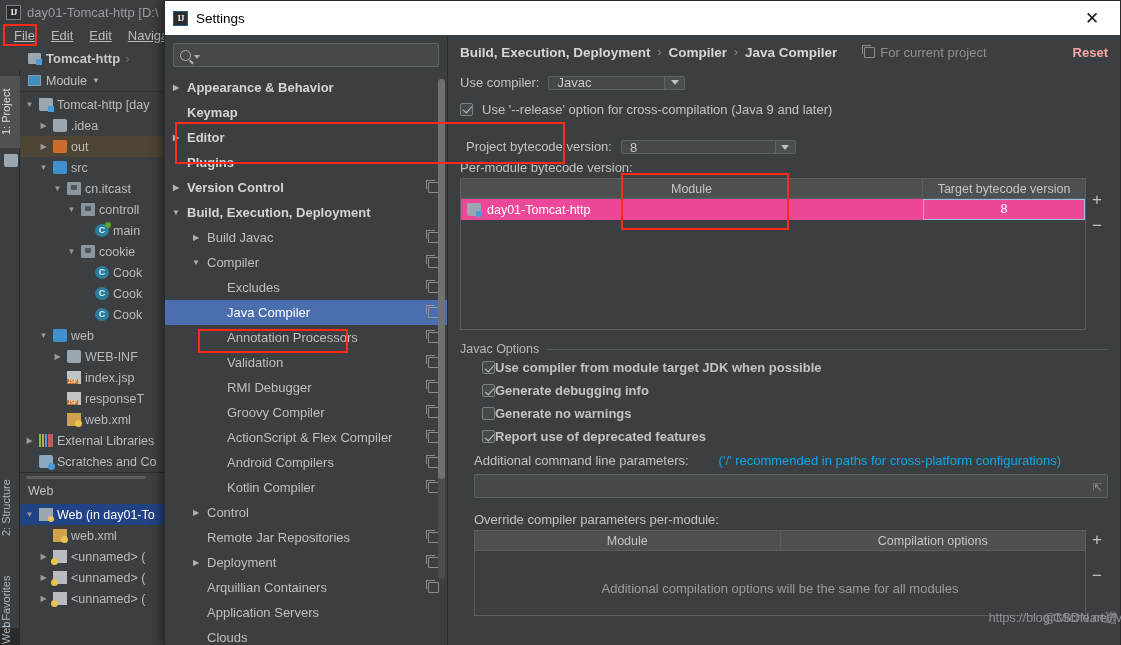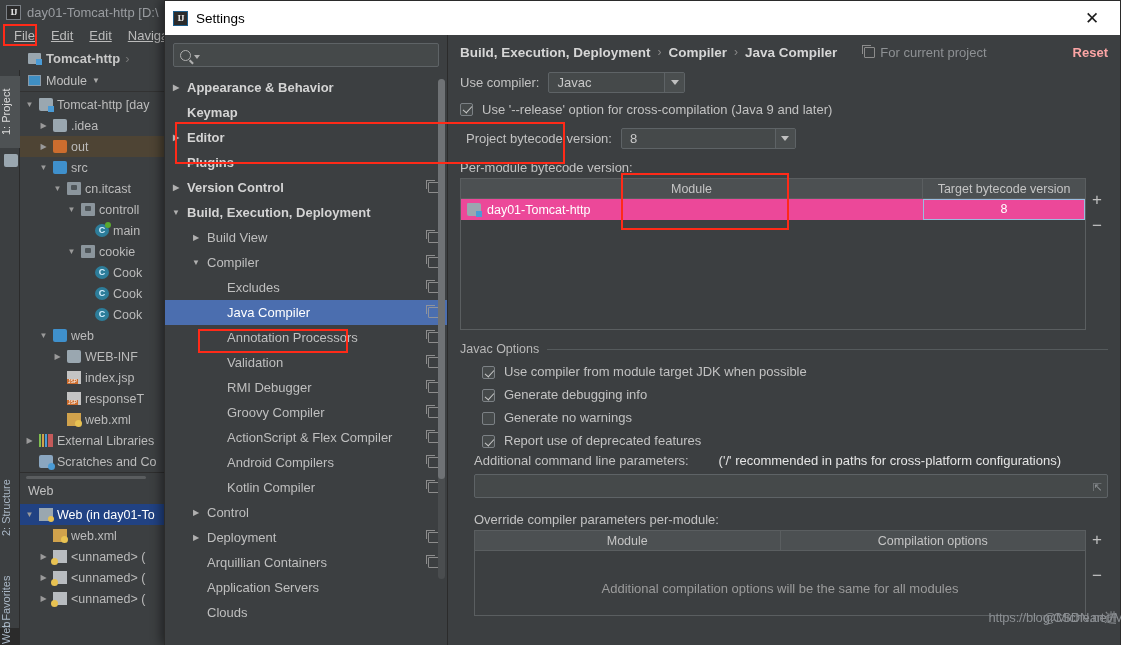--- a/index.html
+++ b/index.html
@@ -172,38 +172,38 @@
 
   .crumb-row { display:flex; align-items:center; height:34px; gap:7px; font-size:13.5px; }
   .crumb { font-weight:bold; color:#d6d6d6; }
   .crumb-sep { color:#888; font-size:12px; }
   .forproj { margin-left:20px; display:flex; align-items:center; gap:5px; color:#8e9194; font-weight:normal; font-size:13px;}
   .reset { margin-left:auto; color:#fca5a5; font-size:13px; font-weight:bold; }
 
   .row { display:flex; align-items:center; gap:9px; font-size:13px; color:#c2c2c2; }
   .r-usecompiler { height:27px; }
   .combo {
-    height:21px; background:#45494a; border:1px solid #5e6366; border-radius:2px;
+    height:14px; background:#45494a; border:1px solid #5e6366; border-radius:2px;
     display:flex; align-items:center; color:#c9c9c9; font-size:13px;
   }
   .combo .cv { padding:0 8px; flex:1; }
   .combo .cbtn {
     width:20px; height:100%; border-left:1px solid #5e6366;
     display:flex; align-items:center; justify-content:center; background:#4a4e4f;
   }
   .tri-down { width:0;height:0;border-left:4px solid transparent;border-right:4px solid transparent;border-top:5px solid #c0c0c0;}
 
   .cb { width:13px;height:13px;border:1px solid #7c8185;background:#45494a;border-radius:2px;position:relative;flex:0 0 13px;}
   .cb.on:after{
     content:""; position:absolute; left:3.5px; top:0.5px; width:4px; height:8px;
     border:solid #c8c8c8; border-width:0 1.8px 1.8px 0; transform:rotate(42deg);
   }
 
   .r-release { height:26px; }
-  .r-projbc { height:32px; padding-left:6px; }
+  .r-projbc { height:32px; padding-left:6px;align-items:flex-end; }
 
   .redbox1 { position:absolute; left:10px; top:121px; width:390px; height:42px; border:2.5px solid #ff2a18; pointer-events:none; }
   .redbox2 { position:absolute; left:456px; top:172px; width:168px; height:57px; border:2.5px solid #ff2a18; pointer-events:none; }
 
   .lbl-small { font-size:13px; color:#c2c2c2; }
 
   
   .modtable-wrap { display:flex; margin-top:3px; }
   .modtable { flex:1; border:1px solid #5a5e60; background:#3c3f41; height:152px; }
   .mt-head { display:flex; height:20px; background:#4c5052; border-bottom:1px solid #5a5e60; }
@@ -218,23 +218,23 @@
     width:162px; text-align:center; font-size:12.5px; color:#fff;
     border:1px solid #9bbde0; height:21px; line-height:19px;
   }
   .mt-btns { width:22px; display:flex; flex-direction:column; align-items:center; padding-top:16px; gap:14px; }
   .mt-btn { font-size:17px; color:#c0c0c0; line-height:12px; }
 
   
   .group { margin-top:12px; }
   .group-title { display:flex; align-items:center; gap:8px; font-size:12.5px; color:#b8b8b8; }
   .group-line { flex:1; height:1px; background:#555a5c; }
-  .opt-row { display:flex; align-items:flex-end; gap:9px; height:23px; padding-left:22px; font-size:13px; color:#c2c2c2; }
+  .opt-row { display:flex; align-items:center; height:23px; padding-left:22px; font-size:13px; color:#c2c2c2;font-weight:bold; }
   .addl-row { display:flex; align-items:center; height:24px; padding-left:14px; font-size:13px; color:#c2c2c2; gap:30px; }
-  .addl-hint { color:#e5e5e5; }
+  .addl-hint { color:#0ea5e9; }
   .param-input {
     margin:2px 0 0 14px; height:24px; background:#45494a; border:1px solid #5e6366;
     border-radius:2px; position:relative;
   }
   .expand-glyph { position:absolute; right:5px; bottom:3px; font-size:11px; color:#8d9194; }
 
   .ov-title { margin-top:14px; padding-left:14px; font-size:13px; color:#c2c2c2; }
   .ovtable-wrap { display:flex; margin-top:3px; padding-left:14px; }
   .ovtable { flex:1; border:1px solid #5a5e60; background:#3c3f41; height:86px; }
   .ov-head { display:flex; height:20px; background:#4c5052; border-bottom:1px solid #5a5e60; }
@@ -471,21 +471,21 @@
                 <span class="st-arrow" style="margin-left: 0px;">▶</span>
                 <span>Version Control</span>
                 <span class="st-copy"></span>
               </div>
               <div class="st-row bold">
                 <span class="st-arrow" style="margin-left: 0px;">▼</span>
                 <span>Build, Execution, Deployment</span>
               </div>
               <div class="st-row">
                 <span class="st-arrow" style="margin-left: 20px;">▶</span>
-                <span>Build View</span>
+                <span>Build Javac</span>
                 <span class="st-copy"></span>
               </div>
               <div class="st-row">
                 <span class="st-arrow" style="margin-left: 20px;">▼</span>
                 <span>Compiler</span>
                 <span class="st-copy"></span>
               </div>
               <div class="st-row">
                 <span class="st-arrow" style="margin-left: 40px;">&nbsp;</span>
                 <span>Excludes</span>
@@ -527,20 +527,25 @@
                 <span class="st-copy"></span>
               </div>
               <div class="st-row">
                 <span class="st-arrow" style="margin-left: 40px;">&nbsp;</span>
                 <span>Kotlin Compiler</span>
                 <span class="st-copy"></span>
               </div>
               <div class="st-row">
                 <span class="st-arrow" style="margin-left: 20px;">▶</span>
                 <span>Control</span>
+              </div>
+              <div class="st-row">
+                <span class="st-arrow" style="margin-left: 20px;">&nbsp;</span>
+                <span>Remote Jar Repositories</span>
+                <span class="st-copy"></span>
               </div>
               <div class="st-row">
                 <span class="st-arrow" style="margin-left: 20px;">▶</span>
                 <span>Deployment</span>
                 <span class="st-copy"></span>
               </div>
               <div class="st-row">
                 <span class="st-arrow" style="margin-left: 20px;">&nbsp;</span>
                 <span>Arquillian Containers</span>
                 <span class="st-copy"></span>

